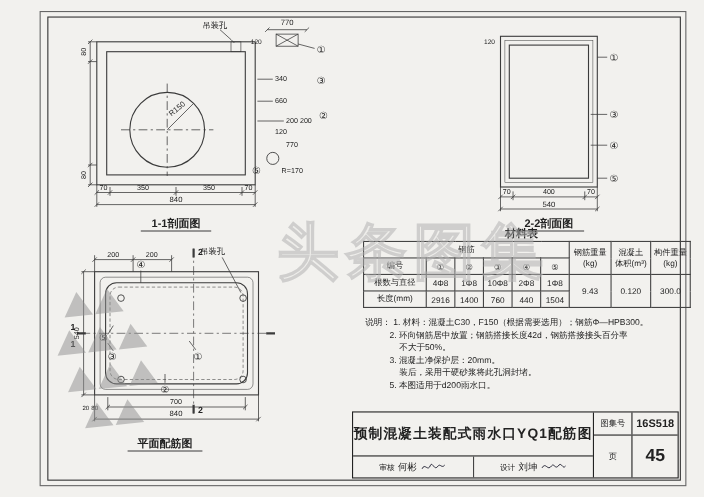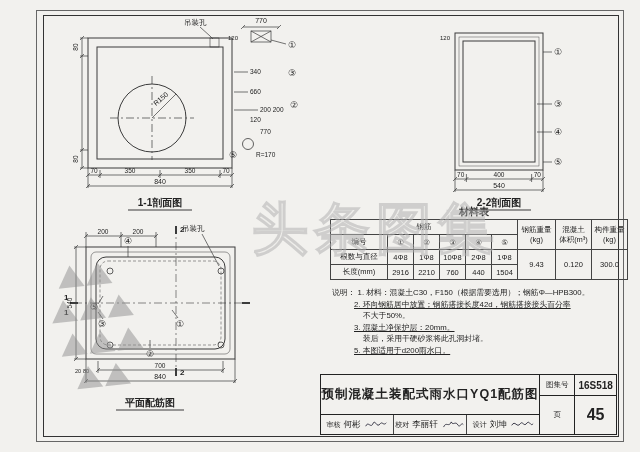--- a/index.html
+++ b/index.html
@@ -22,21 +22,21 @@
   
   .mat-title{left:330px;top:205px;width:288px;text-align:center;font-size:10px;font-weight:bold;}
   .mat-table{left:330px;top:219px;}
   .mat-table table{border-collapse:collapse;table-layout:fixed;padding-left:25px;}
   .mat-table td{border:1px solid #444;font-size:7.5px;text-align:center;padding:1px 0;
                 height:12px;overflow:hidden;}
   .mat-table .lbl{width:56px;} .mat-table .num{width:25px;}
   .mat-table .w36{width:37px;} .mat-table .w34{width:35px;}
   
   .notes{left:332px;top:287px;width:286px;font-size:7.8px;line-height:11.6px;}
-  .n1{padding-left:22px;text-decoration:underline;} .n2{padding-left:31px;}
+  .n1{padding-left:22px;} .n2{padding-left:31px;}
   
   .tblock{left:320px;top:374px;width:297px;height:61px;border:1.5px solid #222;
           box-sizing:border-box;display:flex;z-index:40;background:rgba(242,241,238,.6);}
   .tb-left{width:219px;display:flex;flex-direction:column;border-right:1.5px solid #222;}
   .tb-title{height:39px;display:flex;align-items:center;justify-content:center;
             font-size:12.5px;font-weight:bold;letter-spacing:1px;}
   .tb-sigs{flex:1;border-top:1px solid #222;display:flex;align-items:center;}
   .sig-group{flex:1;display:flex;align-items:center;justify-content:center;gap:3px;height:100%;}
   .sig-group + .sig-group{border-left:1px solid #444;}
   .sig-label{font-size:7px;} .sig-name{font-size:8.5px;}
@@ -295,21 +295,21 @@
         <td class="num">10Φ8</td>
         <td class="num">2Φ8</td>
         <td class="num">1Φ8</td>
         <td class="w36" rowspan="2">9.43</td>
         <td class="w34" rowspan="2">0.120</td>
         <td class="w34" rowspan="2">300.0</td>
       </tr>
       <tr>
         <td class="lbl">长度(mm)</td>
         <td class="num">2916</td>
-        <td class="num">2210</td>
+        <td class="num">1400</td>
         <td class="num">760</td>
         <td class="num">440</td>
         <td class="num">1504</td>
       </tr>
     </tbody>
       </table>
   </div>
 
   <div class="abs notes">
     <div>说明： 1. 材料：混凝土C30，F150（根据需要选用）；钢筋Φ—HPB300。</div>
@@ -322,27 +322,20 @@
 
   <div class="abs tblock">
     <div class="tb-left">
       <div class="tb-title">预制混凝土装配式雨水口YQ1配筋图</div>
       <div class="tb-sigs">
         <div class="sig-group">
           <span class="sig-label">审核</span>
           <span class="sig-name">何彬</span>
           <svg class="sig-svg" viewBox="0 0 28 14">
             <path d="M2 9 C5 2 8 13 11 5 C13 1 15 12 19 6 C21 3 23 9 26 5"></path>
-          </svg>
-        </div>
-        <div class="sig-group">
-          <span class="sig-label">校对</span>
-          <span class="sig-name">李丽轩</span>
-          <svg class="sig-svg" viewBox="0 0 28 14">
-            <path d="M3 10 C6 3 9 11 12 4 C14 9 17 2 20 8 C22 11 24 4 26 7"></path>
           </svg>
         </div>
         <div class="sig-group">
           <span class="sig-label">设计</span>
           <span class="sig-name">刘坤</span>
           <svg class="sig-svg" viewBox="0 0 28 14">
             <path d="M2 8 C6 1 8 12 12 6 C15 2 16 11 20 5 C23 2 24 10 27 6"></path>
           </svg>
         </div>
       </div>

